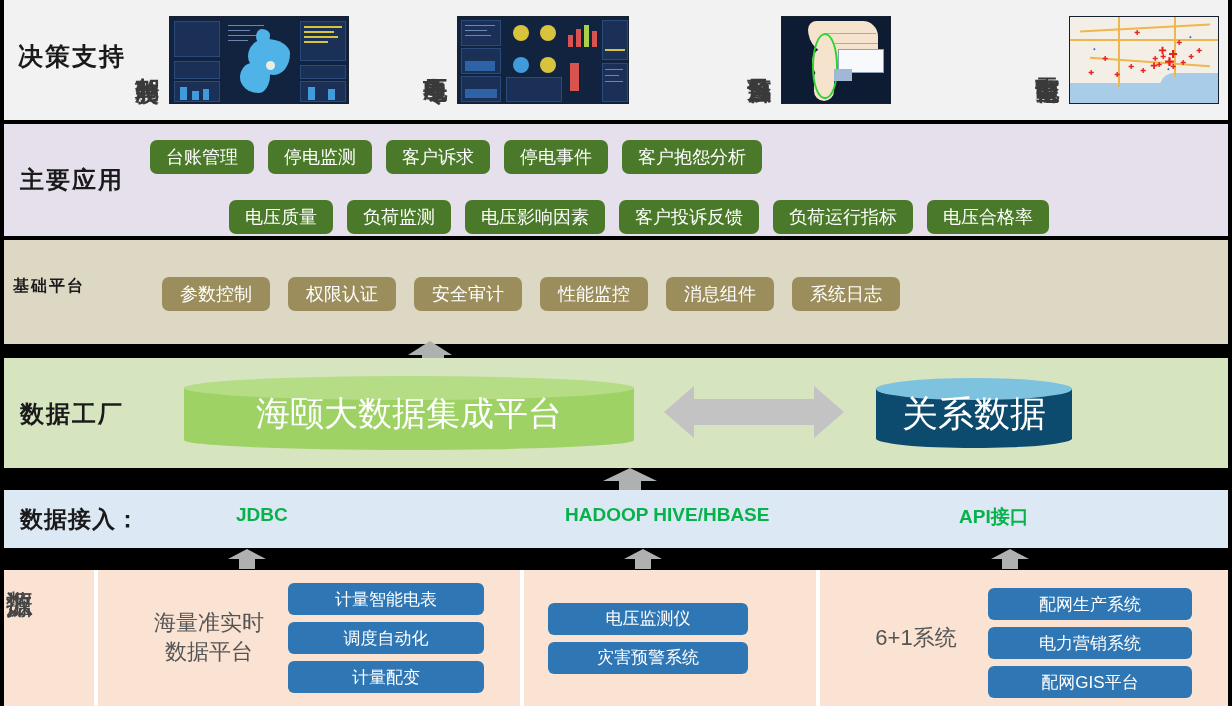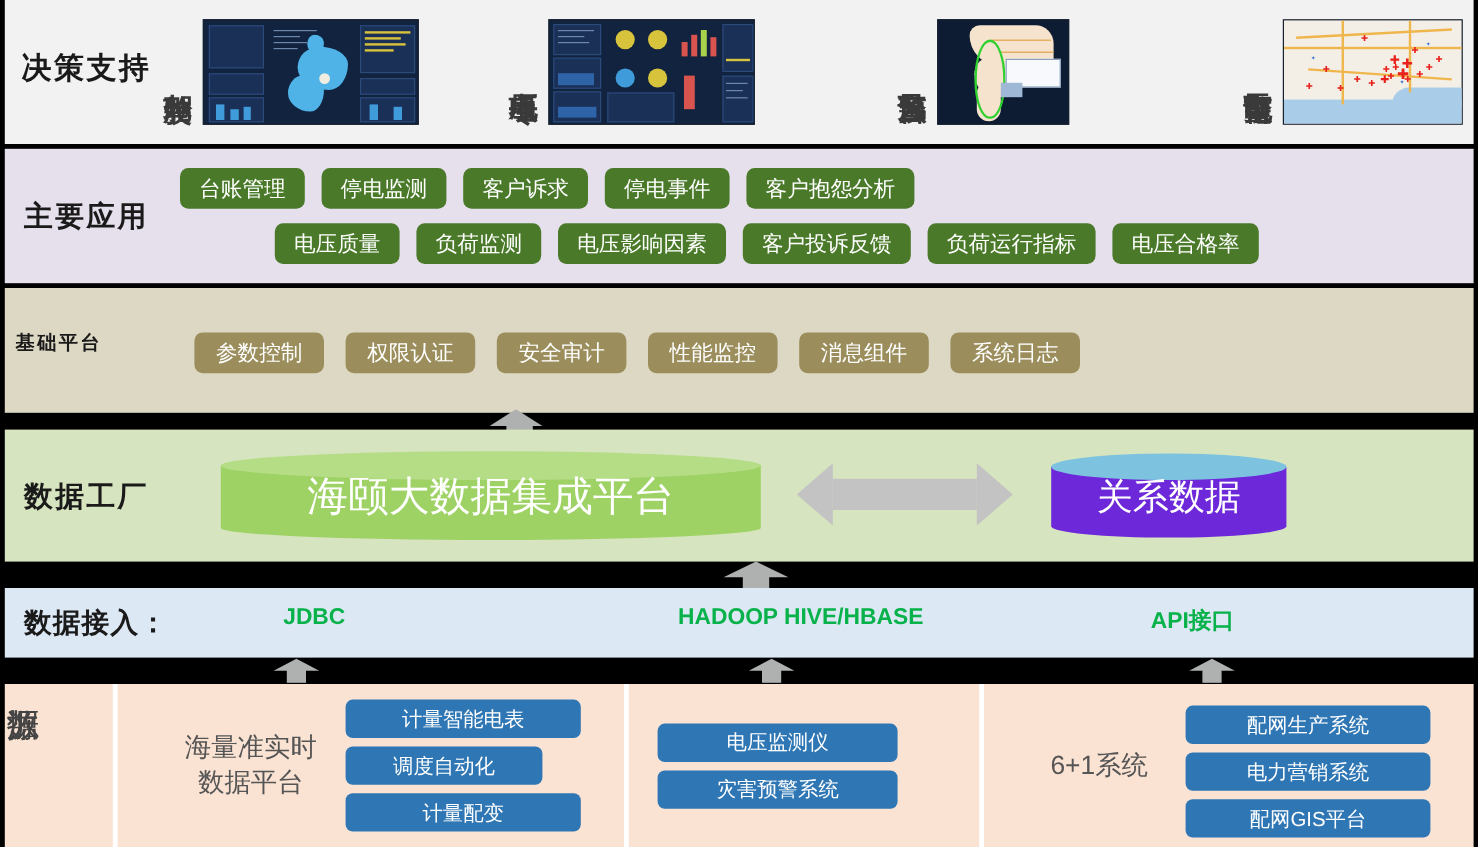--- a/index.html
+++ b/index.html
@@ -267,21 +267,21 @@
     <div class="band-label" id="label-apps">主要应用</div>
 
     <div class="pill-row" style="left:146px;top:16px;">
       <div class="pill">台账管理</div>
       <div class="pill">停电监测</div>
       <div class="pill">客户诉求</div>
       <div class="pill">停电事件</div>
       <div class="pill">客户抱怨分析</div>
     </div>
 
-    <div class="pill-row" style="left:225px;top:62px;align-items:center;">
+    <div class="pill-row" style="left:225px;top:76px;align-items:center;">
       <div class="pill">电压质量</div>
       <div class="pill">负荷监测</div>
       <div class="pill">电压影响因素</div>
       <div class="pill">客户投诉反馈</div>
       <div class="pill">负荷运行指标</div>
       <div class="pill">电压合格率</div>
     </div>
   </div>
 
   <div class="band" id="band-platform">
@@ -309,21 +309,21 @@
       <div class="cyl-top" style="background:#b4dd86;height:24px;top:-2px;"></div>
       <span class="cyl-label">海颐大数据集成平台</span>
     </div>
 
     <div class="a-bi" style="left:660px;top:28px;width:180px;height:52px;">
       <div class="a-bi-left"></div>
       <div class="a-bi-bar"></div>
       <div class="a-bi-right"></div>
     </div>
 
-    <div class="cylinder" id="cyl-rel" style="left:872px;top:22px;width:196px;height:68px;background:#6d28d9;font-size:30px;">
+    <div class="cylinder" id="cyl-rel" style="left:872px;top:22px;width:196px;height:68px;background:#0c4a6e;font-size:36px;">
       <div class="cyl-top" style="background:#7dc3e0;height:22px;top:-2px;"></div>
       <span class="cyl-label">关系数据</span>
     </div>
   </div>
 
   <div class="a-up-wrap" style="left:580px;top:468px;width:100px;height:24px;">
     <div class="a-up-head" style="left:23px;top:0;border-left-width:27px;border-right-width:27px;border-bottom-width:13px;"></div>
     <div class="a-up-stem" style="left:39px;top:12px;width:22px;height:12px;"></div>
   </div>
 
@@ -352,21 +352,21 @@
 
     <div class="vsep" style="left:90px;"></div>
     <div class="vsep" style="left:516px;"></div>
     <div class="vsep" style="left:812px;"></div>
 
     <div class="src-group" style="left:140px;">
       <div class="src-name" style="width:130px;">海量准实时
 数据平台</div>
       <div class="src-chips" style="margin-left:14px;">
         <div class="chip" style="width:196px;">计量智能电表</div>
-        <div class="chip" style="width:164px;">调度自动化</div>
+        <div class="chip" style="width:196px;">调度自动化</div>
         <div class="chip" style="width:196px;">计量配变</div>
       </div>
     </div>
 
     <div class="src-group" style="left:544px;">
       <div class="src-chips">
         <div class="chip" style="width:200px;">电压监测仪</div>
         <div class="chip" style="width:200px;">灾害预警系统</div>
       </div>
     </div>

